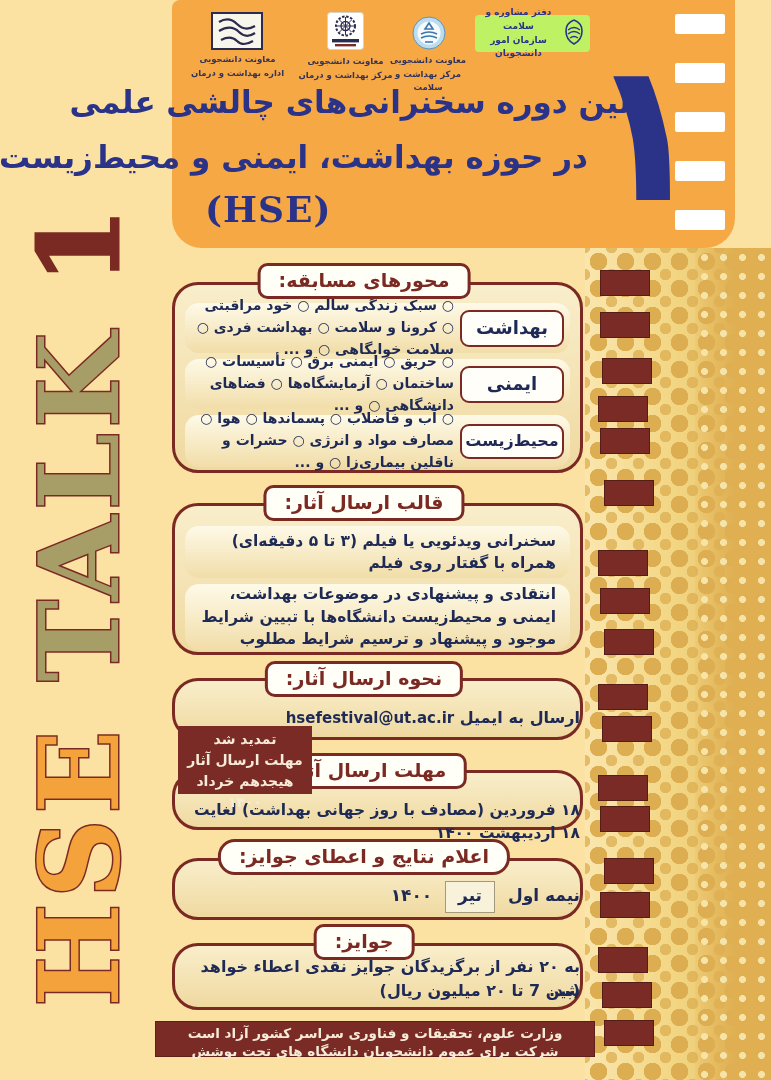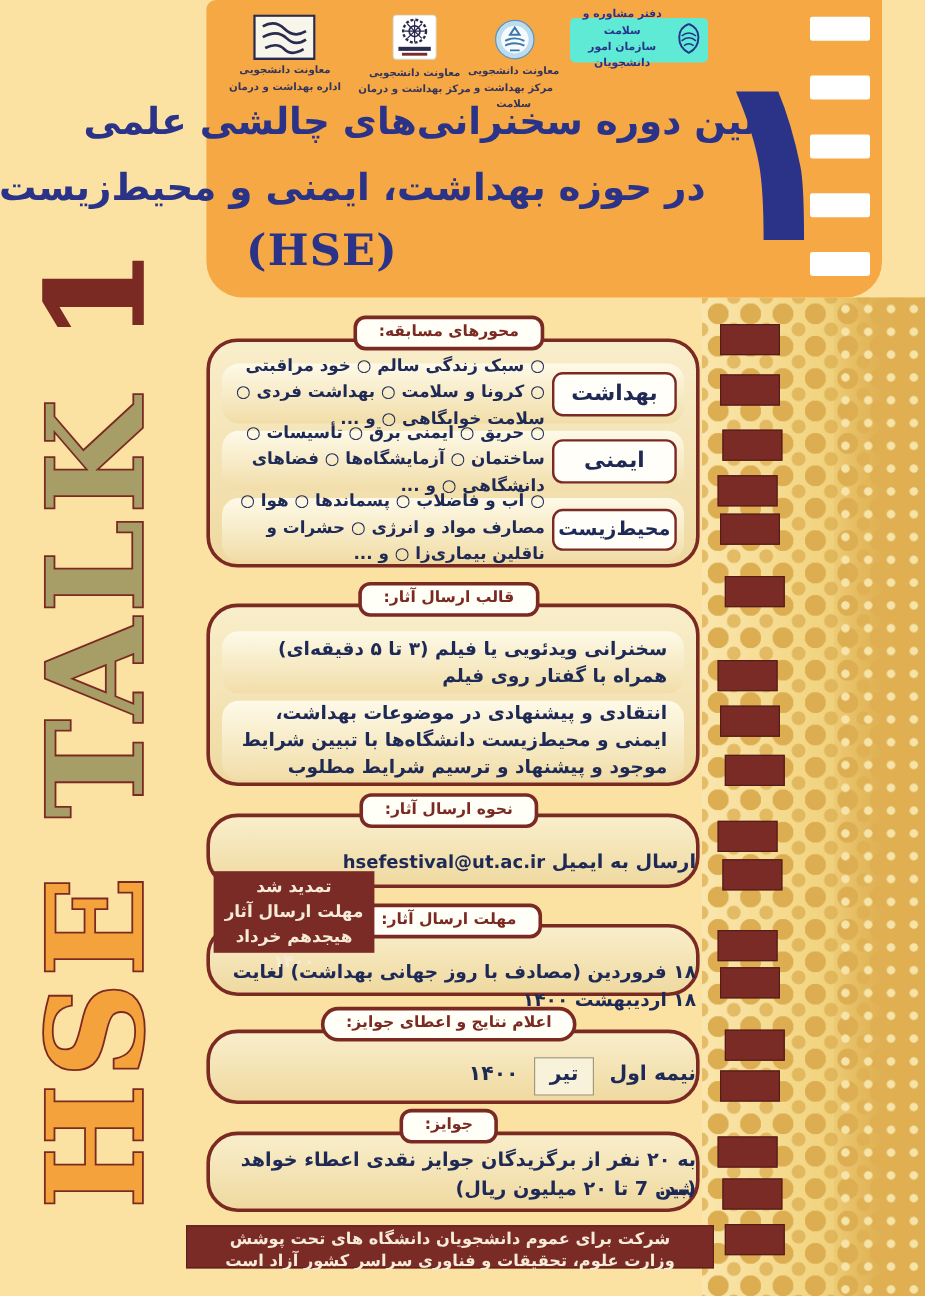--- a/index.html
+++ b/index.html
@@ -37,21 +37,21 @@
   #title-2{right:183px;top:139px;font-size:31px;}
   #title-3{left:205px;top:188px;font-size:36px;direction:ltr;font-family:"DejaVu Serif",serif;letter-spacing:1px;}
   
   .logo{position:absolute;z-index:4;}
   .logo-caption{
     position:absolute;z-index:4;font-size:8.5px;font-weight:bold;color:#34345A;
     text-align:center;direction:rtl;line-height:1.6;width:95px;
   }
   #office-box{
     position:absolute;left:475px;top:15px;width:115px;height:37px;z-index:4;
-    background:#5eead4;border-radius:4px;display:flex;flex-direction:row-reverse;
+    background:#bef264;border-radius:4px;display:flex;flex-direction:row-reverse;
     align-items:center;justify-content:flex-start;padding:0 3px;box-sizing:border-box;gap:2px;
   }
   #office-box .office-text{
     flex:1;direction:rtl;text-align:center;color:#27348B;font-weight:bold;
     font-size:9px;line-height:1.55;
   }
   
   #side-title{
     position:absolute;left:-350px;top:530px;width:880px;height:150px;z-index:2;
     transform:rotate(-90deg);text-align:center;white-space:nowrap;
@@ -61,23 +61,23 @@
   .w-hse{color:#F4A23B;}
   .w-talk{color:#A79D66;}
   .w-one{color:#7B2A23;}
   
   .panel{
     position:absolute;left:172px;width:411px;z-index:4;box-sizing:border-box;
     border:3px solid #7B2A23;border-radius:26px;
     background:linear-gradient(180deg,#F9EECB,#EFD9A0);
   }
   .panel-heading{
-    position:absolute;left:374px;transform:translateX(-50%);z-index:6;
+    position:absolute;left:364px;transform:translateX(-50%);z-index:6;
     background:#FFFEF7;border:3px solid #7B2A23;border-radius:10px;
-    color:#7B2A23;font-weight:bold;font-size:13px;padding:3px 18px 5px;
+    color:#7B2A23;font-weight:bold;font-size:19px;padding:3px 18px 5px;
     direction:rtl;white-space:nowrap;
   }
   .row{
     position:absolute;left:10px;right:10px;border-radius:14px;
     background:linear-gradient(180deg,#FEFAE8,#F1DDA8);
   }
   .topic-row{display:flex;direction:rtl;align-items:center;gap:6px;padding:0 6px;box-sizing:border-box;}
   .label-box{
     flex:0 0 96px;background:#FFFEF8;border:2.5px solid #7B2A23;border-radius:9px;
     color:#1E2A55;font-weight:bold;font-size:18px;text-align:center;padding:5px 2px 7px;
@@ -238,22 +238,22 @@
   <div class="panel-single" style="top:33px;font-size:16px;">(بین 7 تا ۲۰ میلیون ریال)</div>
 </div>
 
 <div id="overlay">
   <div>تمدید شد</div>
   <div>مهلت ارسال آثار</div>
   <div>هیجدهم خرداد ۱۴۰۰</div>
 </div>
 
 <div id="footer">
+  <div>وزارت علوم، تحقیقات و فناوری سراسر کشور آزاد است</div>
   <div>شرکت برای عموم دانشجویان دانشگاه های تحت پوشش</div>
-  <div>وزارت علوم، تحقیقات و فناوری سراسر کشور آزاد است</div>
 </div>
 
 <div class="side-rect" style="left: 600px; top: 270px;"></div>
 <div class="side-rect" style="left: 600px; top: 312px;"></div>
 <div class="side-rect" style="left: 602px; top: 358px;"></div>
 <div class="side-rect" style="left: 598px; top: 396px;"></div>
 <div class="side-rect" style="left: 600px; top: 428px;"></div>
 <div class="side-rect" style="left: 604px; top: 480px;"></div>
 <div class="side-rect" style="left: 598px; top: 550px;"></div>
 <div class="side-rect" style="left: 600px; top: 588px;"></div>

